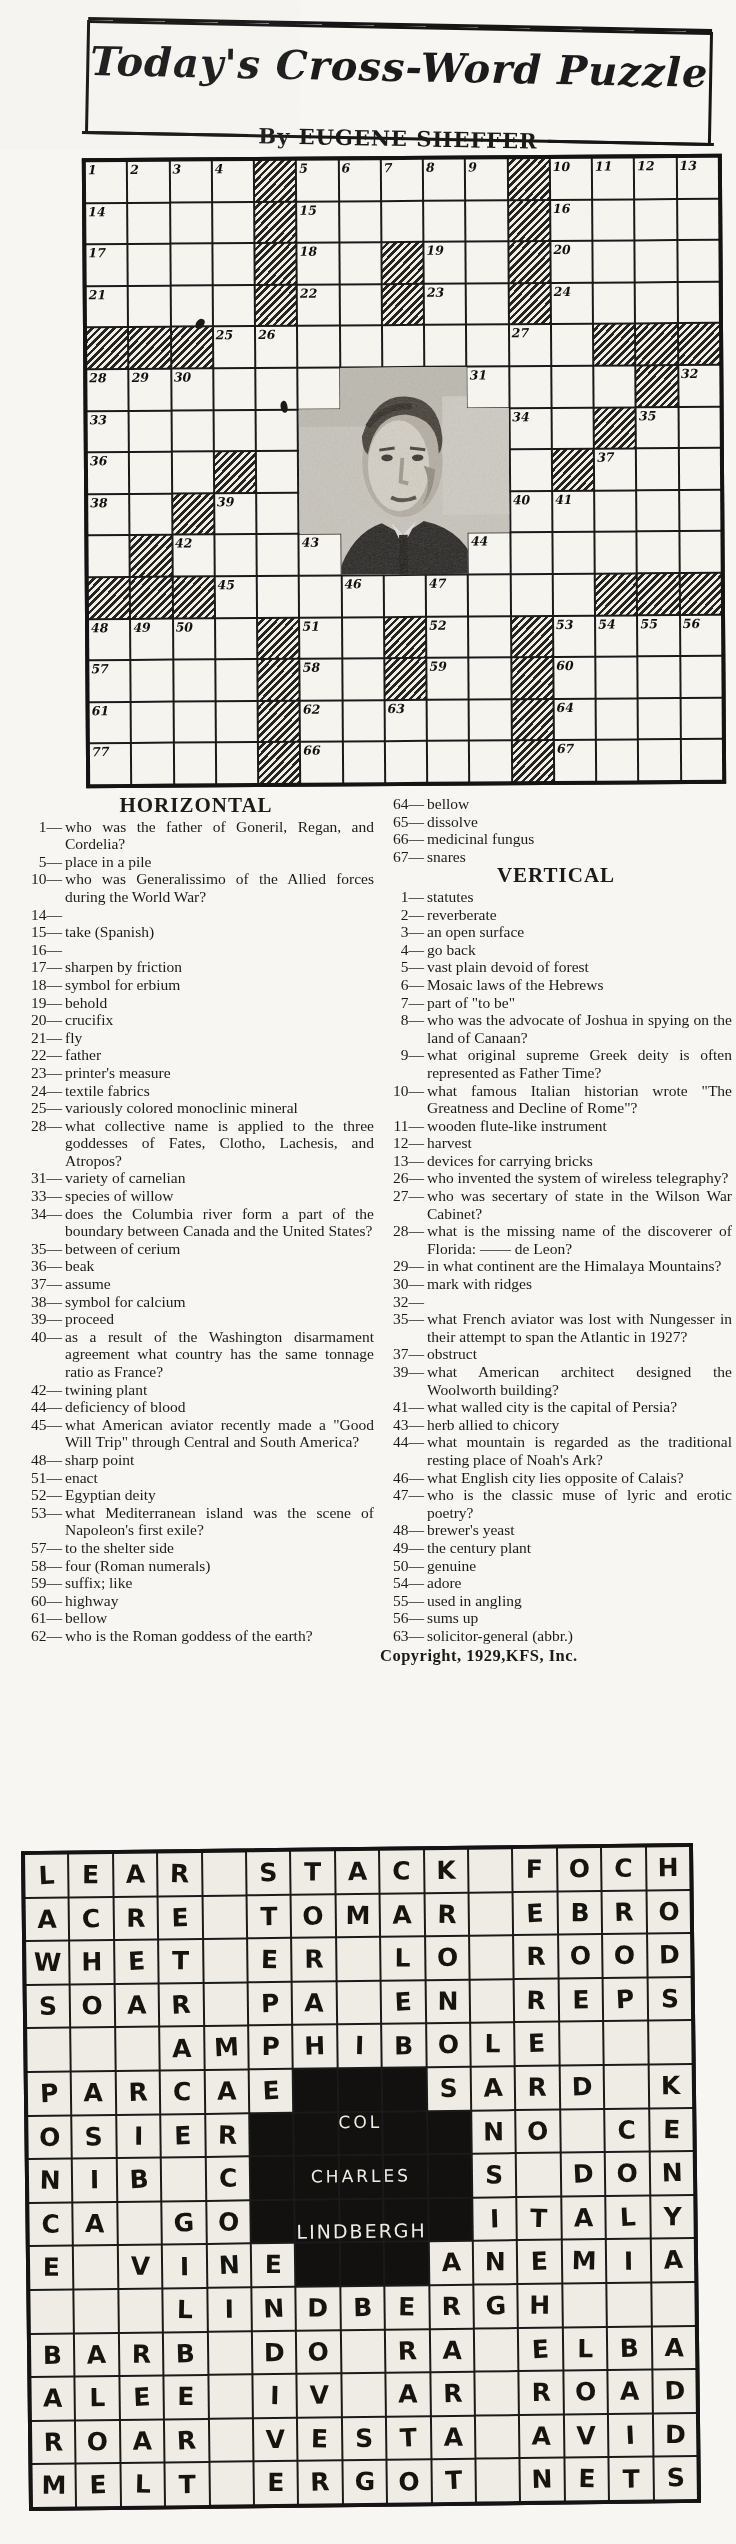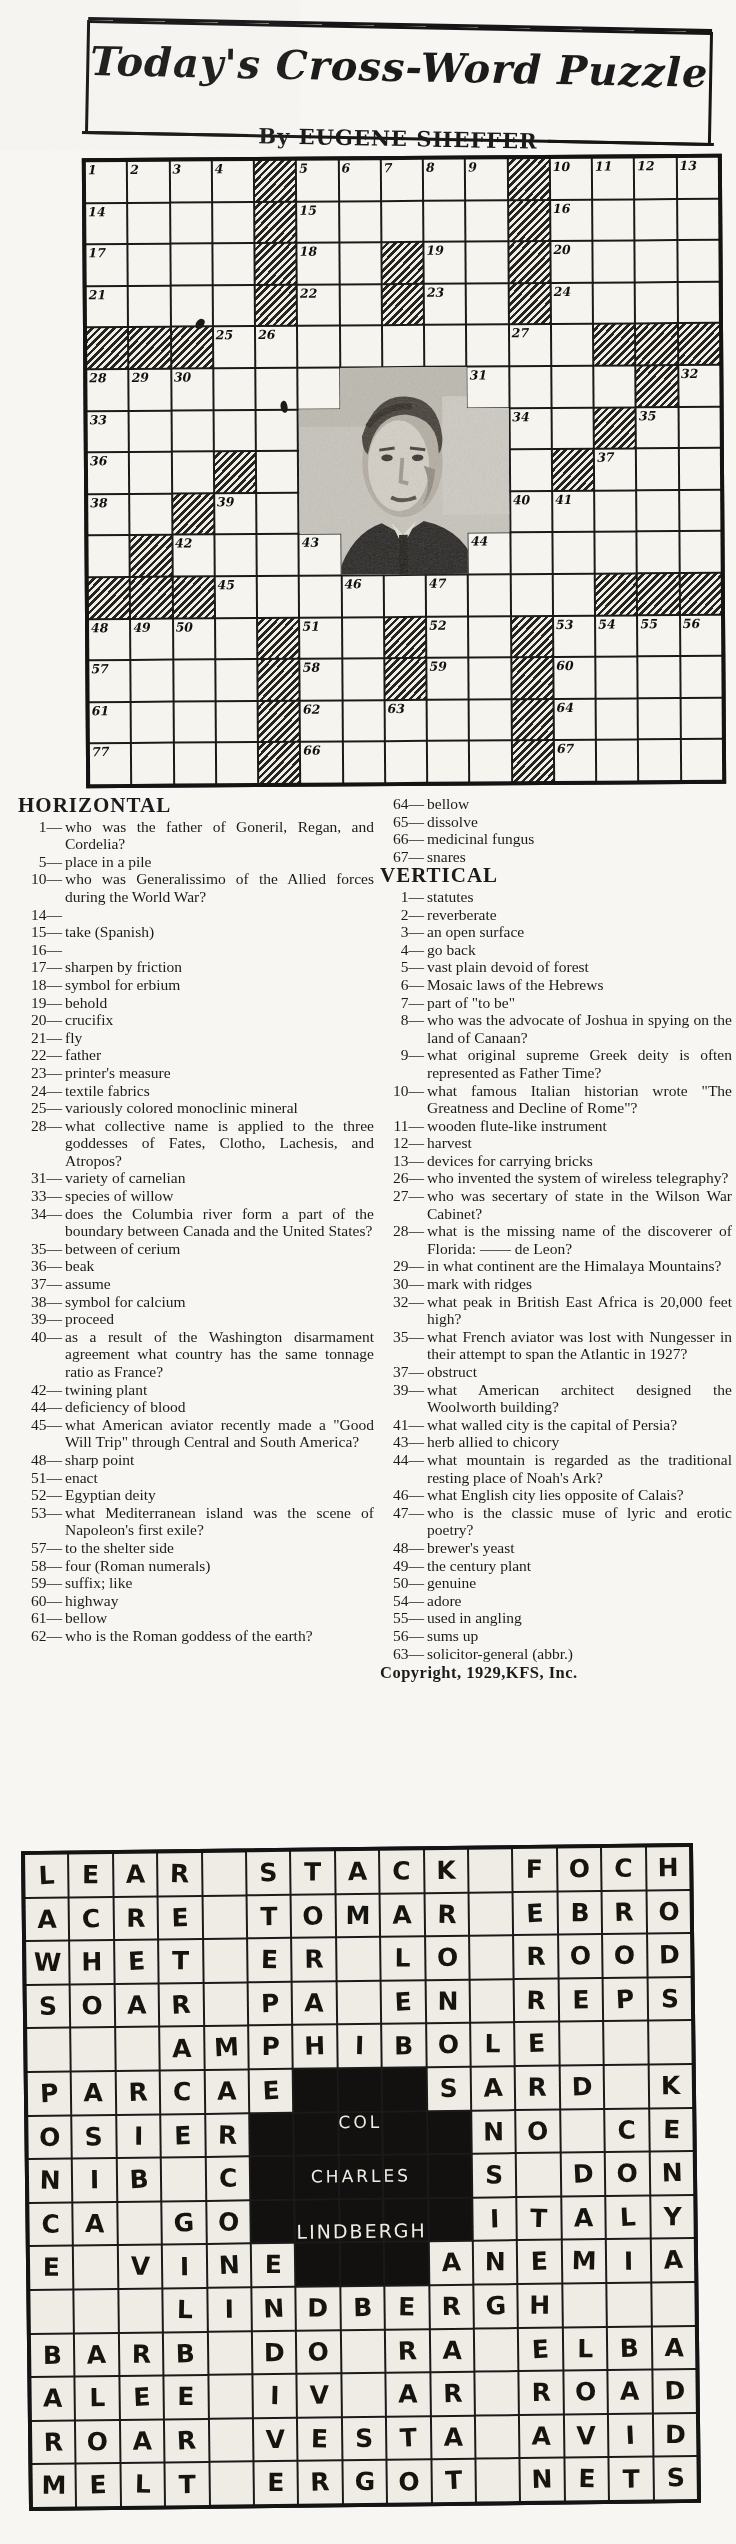--- a/index.html
+++ b/index.html
@@ -71,21 +71,21 @@
     color:#efece3;font-family:"DejaVu Sans", sans-serif;pointer-events:none;
   }
   .center-label .l1,.center-label .l2{font-size:17px;letter-spacing:3px;}
   .center-label .l3{font-size:19px;letter-spacing:2px;white-space:nowrap;}
 
   
   .clues-col{position:absolute;font-size:15.5px;line-height:17.6px;}
   #left-col{left:18px;top:795px;width:356px;}
   #right-col{left:380px;top:795px;width:352px;}
   .clue-heading{
-    text-align:left;font-family:"Liberation Serif", serif;font-weight:bold;
+    text-align:center;font-family:"Liberation Serif", serif;font-weight:bold;
     font-size:21px;letter-spacing:1px;margin:2px 0 3px 0;
   }
   .clue{display:flex;}
   .cnum{flex:none;width:44px;text-align:right;white-space:nowrap;}
   .ctext{flex:1;text-align:justify;padding-left:3px;}
   .copyright{font-weight:bold;font-size:16.5px;margin-top:2px;letter-spacing:.5px;}
 </style>
 </head>
 <body>
 
@@ -735,21 +735,20 @@
       <div class="clue">
         <span class="cnum">29—</span>
         <span class="ctext">in what continent are the Himalaya Mountains?</span>
       </div>
       <div class="clue">
         <span class="cnum">30—</span>
         <span class="ctext">mark with ridges</span>
       </div>
       <div class="clue">
         <span class="cnum">32—</span>
-        <span class="ctext">what peak in British East Africa is 20,000 feet high?</span>
       </div>
       <div class="clue">
         <span class="cnum">35—</span>
         <span class="ctext">what French aviator was lost with Nungesser in their attempt to span the Atlantic in 1927?</span>
       </div>
       <div class="clue">
         <span class="cnum">37—</span>
         <span class="ctext">obstruct</span>
       </div>
       <div class="clue">

